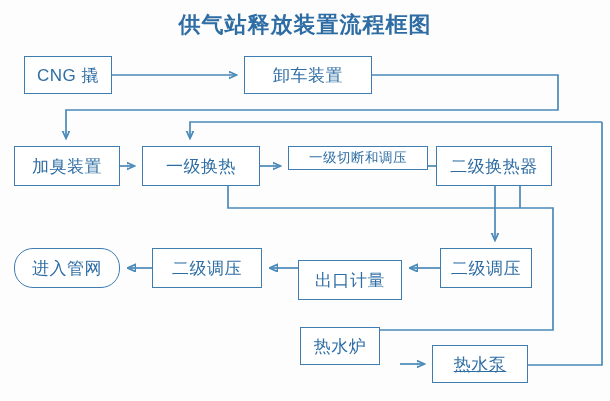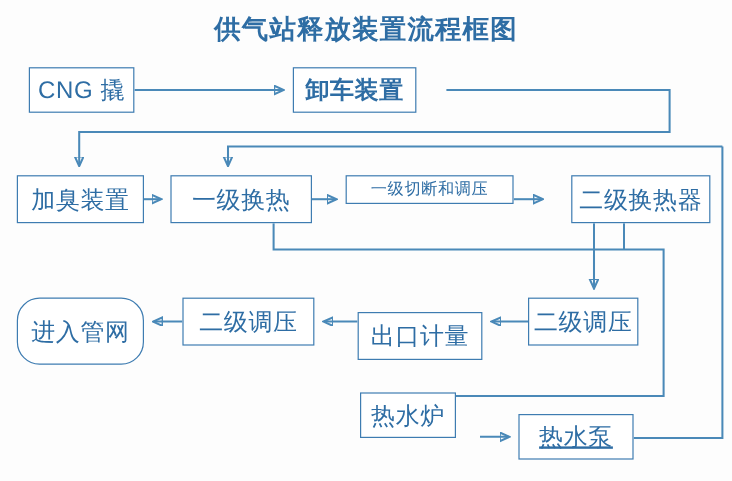--- a/index.html
+++ b/index.html
@@ -25,21 +25,21 @@
     font-weight: bold;
     color: #2e6da4;
     letter-spacing: 1px;
   }
   .node {
     position: absolute;
     box-sizing: border-box;
     border: 1.6px solid #3e7cb1;
     background: #ffffff;
     color: #2e6da4;
-    font-size: 20px;
+    font-size: 17px;
     display: flex;
     align-items: center;
     justify-content: center;
     letter-spacing: 0.5px;
     white-space: nowrap;
   }
   .node.small { font-size: 13.5px; }
   svg#wires {
     position: absolute;
     left: 0;
@@ -94,41 +94,41 @@
 
     <path d="M152,268 L128,268" marker-end="url(#ah)"></path>
 
     <path d="M400,364 L424,364" marker-end="url(#ah)"></path>
   </svg>
 
   <div class="node" style="left:24px; top:56px; width:88px; height:38px;">
     <span>CNG 撬</span>
   </div>
 
-  <div class="node" style="left:244px; top:56px; width:103px; height:38px;font-weight:bold;">
+  <div class="node" style="left:244px; top:56px; width:128px; height:38px;">
     <span>卸车装置</span>
   </div>
 
   <div class="node" style="left:14px; top:146px; width:106px; height:40px;">
     <span>加臭装置</span>
   </div>
 
   <div class="node" style="left:142px; top:146px; width:118px; height:40px;">
     <span>一级换热</span>
   </div>
 
   <div class="node small" style="left:288px; top:146px; width:140px; height:24px;">
     <span>一级切断和调压</span>
   </div>
 
-  <div class="node" style="left:476px; top:146px; width:116px; height:40px;">
+  <div class="node" style="left:436px; top:146px; width:116px; height:40px;">
     <span>二级换热器</span>
   </div>
 
-  <div class="node" style="left:14px; top:248px; width:106px; height:56px;border-radius:19px;">
+  <div class="node" style="left:14px; top:248px; width:106px; height:40px;border-radius:19px;">
     <span>进入管网</span>
   </div>
 
   <div class="node" style="left:152px; top:248px; width:110px; height:40px;">
     <span>二级调压</span>
   </div>
 
   <div class="node" style="left:298px; top:260px; width:104px; height:40px;">
     <span>出口计量</span>
   </div>

